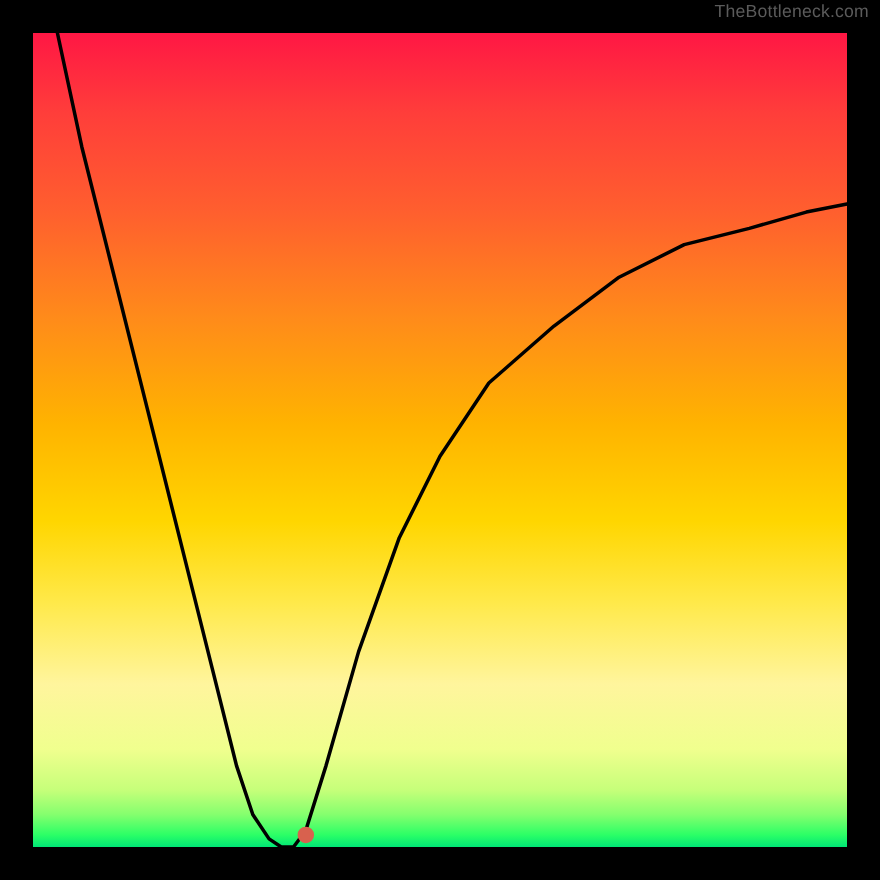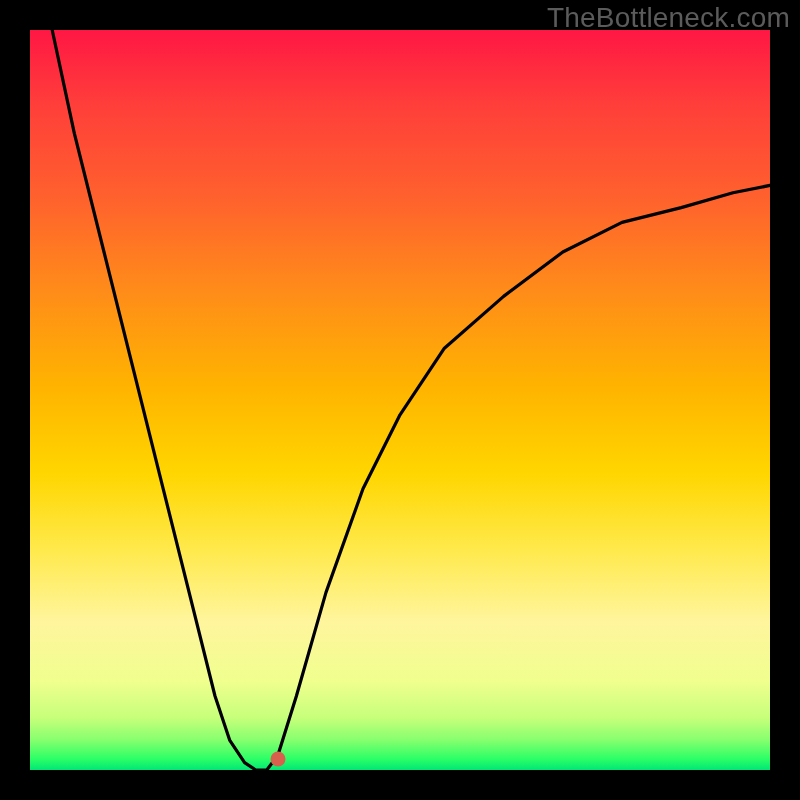--- a/index.html
+++ b/index.html
@@ -15,21 +15,21 @@
     position: relative;
     width: 800px;
     height: 800px;
     background: #000;
   }
   .watermark {
     position: absolute;
     top: 2px;
     right: 10px;
     color: #5b5b5b;
-    font-size: 28px;
+    font-size: 16px;
     font-weight: 500;
     letter-spacing: 0.2px;
     user-select: none;
   }
   .plot {
     position: absolute;
     left: 30px;
     top: 30px;
     width: 740px;
     height: 740px;

